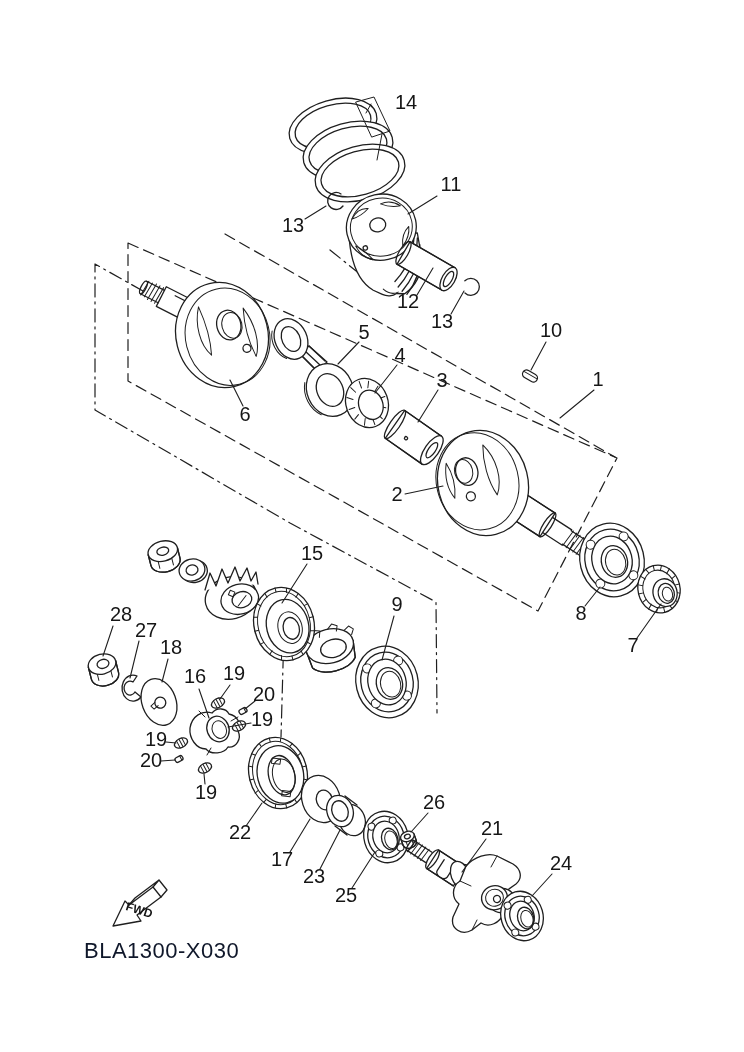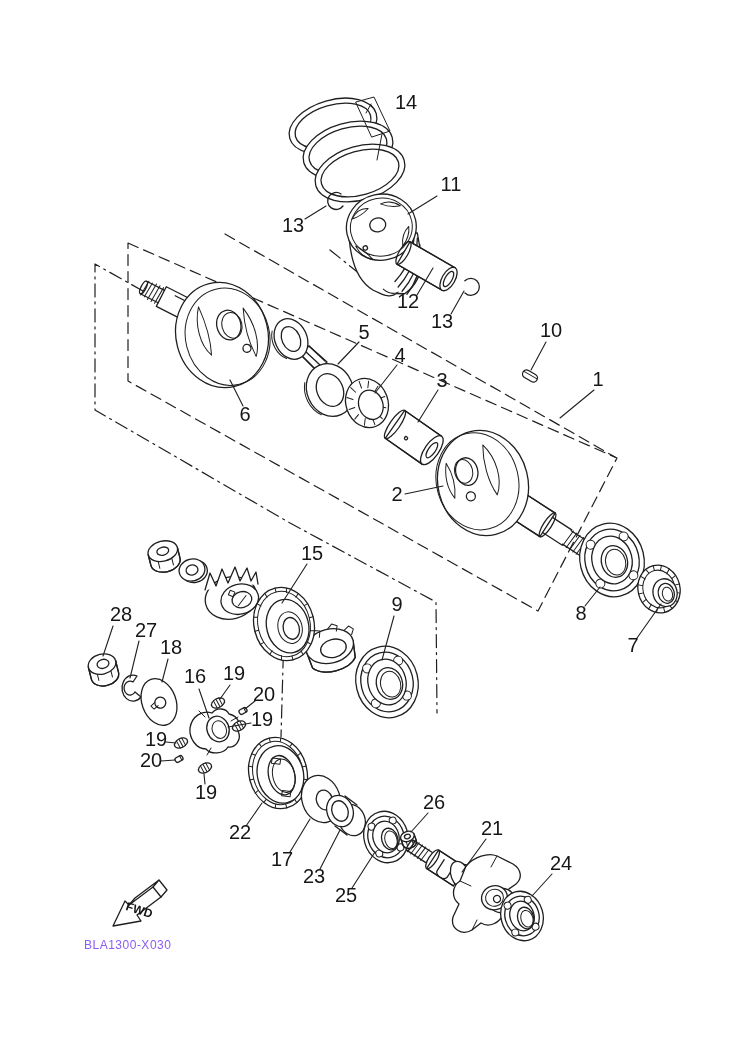--- a/index.html
+++ b/index.html
@@ -11,21 +11,21 @@
         stroke-linecap:round;stroke-linejoin:round;}
   .w{fill:#ffffff;}           
   .dashed{stroke-dasharray:11 6;stroke-width:1.2;}
   .dashdot{stroke-dasharray:13 5 2 5;stroke-width:1.2;}
   .thin{stroke-width:1;}
   .leader{stroke:#1f1f1f;stroke-width:1.1;}
   .part-label{font-family:"Liberation Sans", sans-serif;font-size:20px;fill:#161616;
         text-anchor:middle;dominant-baseline:middle;stroke:none;}
   .fwd-text{font-family:"Liberation Sans", sans-serif;font-size:12px;font-weight:bold;
         fill:#161616;stroke:none;text-anchor:middle;}
-  #diagram-code{position:absolute;left:84px;top:938px;font-size:12px;color:#8b5cf6;
+  #diagram-code{position:absolute;left:84px;top:938px;font-size:22px;color:#0f172a;
         letter-spacing:.5px;}
 </style>
 </head>
 <body>
 
 <div id="page">
   <svg id="diagram-svg" width="744" height="1052" viewBox="0 0 744 1052">
 
     <g>
       <path class="dashed" d="M128,243 L617,458 L538,611 L128,381 Z"></path>

